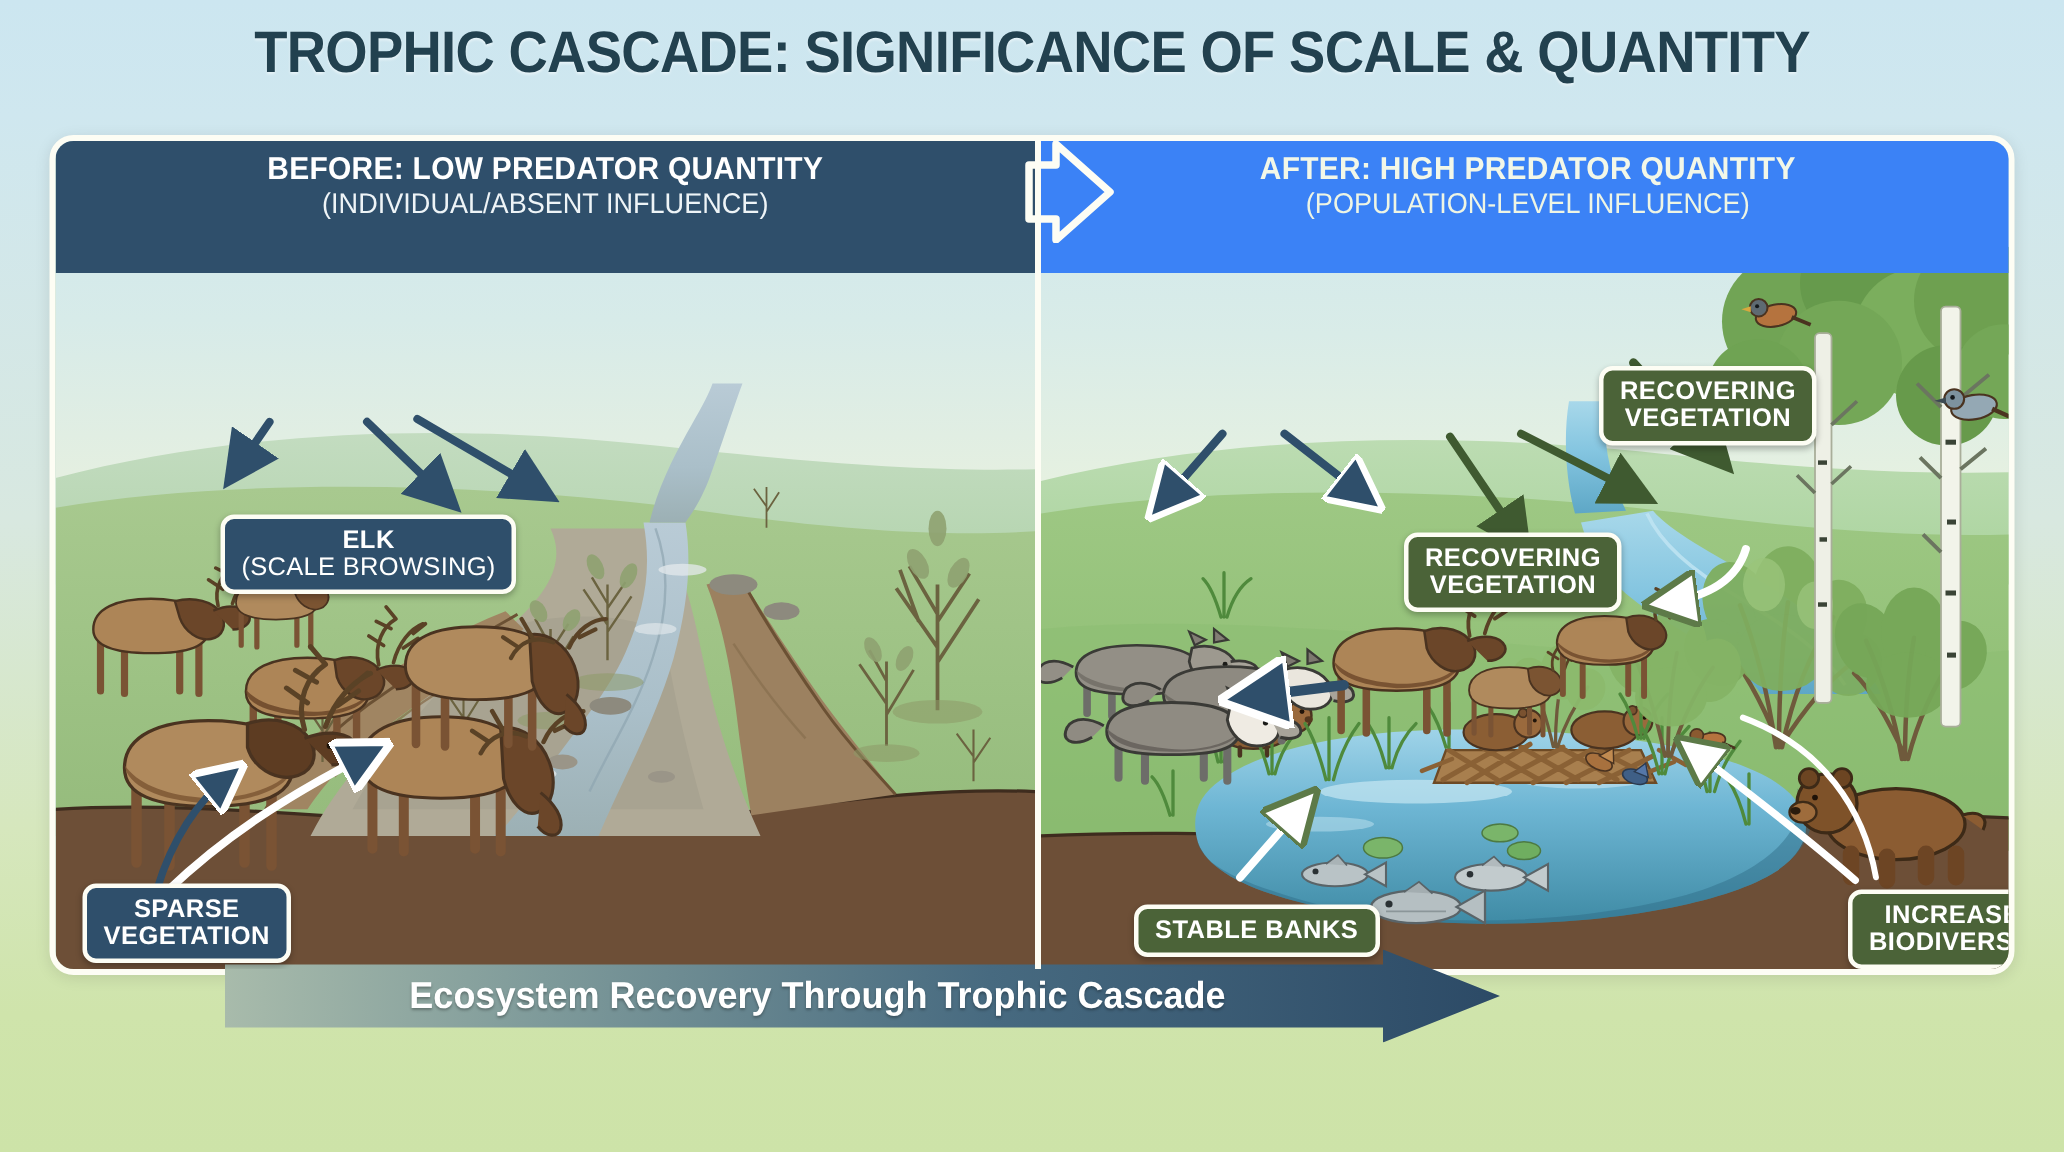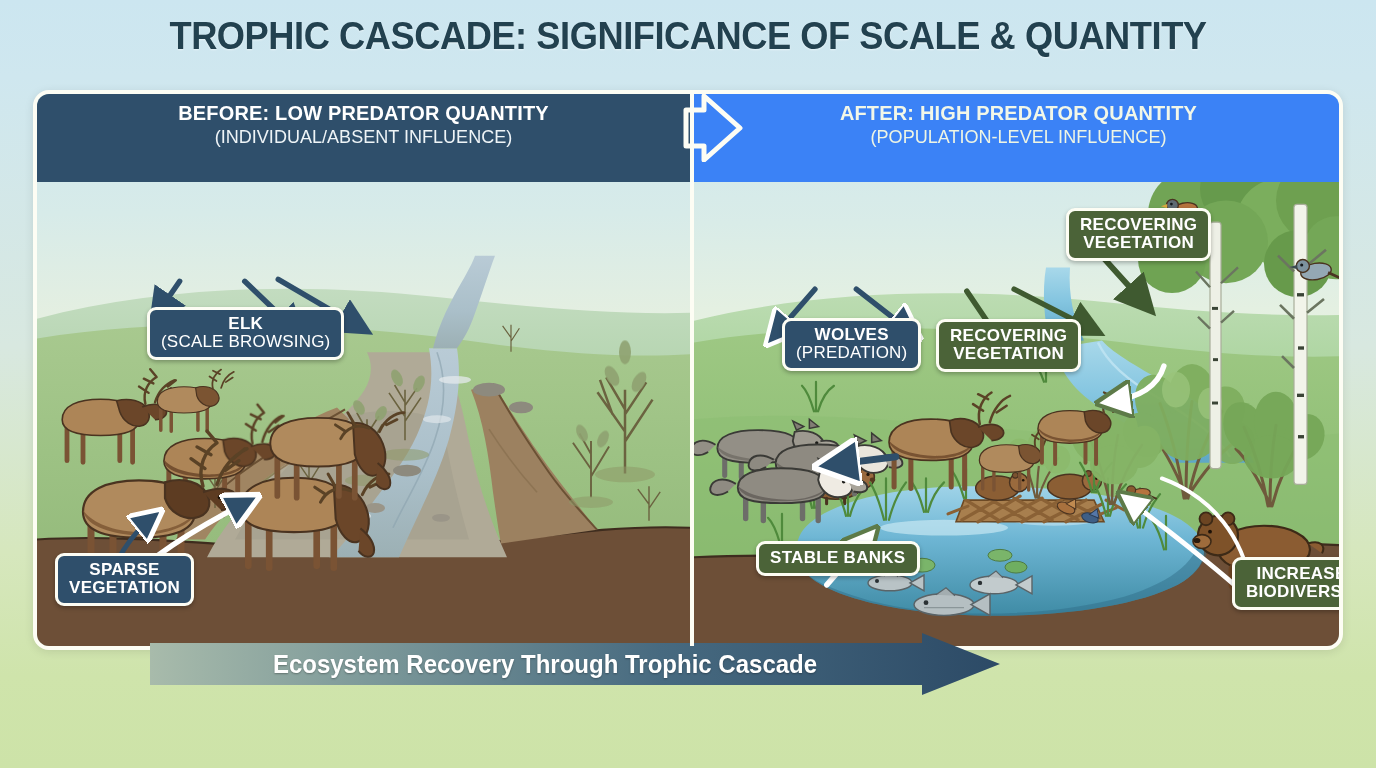--- a/index.html
+++ b/index.html
@@ -90,20 +90,21 @@
     border-radius: 9px;
     border: 3px solid #fdfdf4;
     color: #ffffff;
     text-align: center;
     font-family: "Liberation Sans Narrow", "Liberation Sans", sans-serif;
     font-weight: bold;
     line-height: 1.05;
     padding: 5px 11px 6px 11px;
     box-shadow: 0 2px 4px rgba(0,0,0,0.28);
     white-space: nowrap;
+    margin-top: 36px;
   }
   .chip.blue  { background: #2f4f6b; }
   .chip.green { background: #4b6338; }
   .chip .l1 { font-size: 17px; display: block; letter-spacing: 0.3px; }
   .chip .l2 { font-size: 17px; display: block; font-weight: normal; letter-spacing: 0.2px; }
 
   
   #banner { position: absolute; left: 150px; top: 633px; width: 850px; height: 62px; text-align: center; }
   #banner-text {
     position: absolute; left: 0; top: 0; width: 790px; height: 62px;
@@ -711,33 +712,29 @@
       <path d="M396,150 L452,212" stroke="#3f5a30" stroke-width="6" fill="none" marker-end="url(#arrGreen)" stroke-linecap="round"></path>
 
       <path d="M472,276 C466,296 448,308 418,312" stroke="#ffffff" stroke-width="5.5" fill="none" marker-end="url(#arrWhite)" stroke-linecap="round"></path>
 
       <path d="M130,498 L172,450" stroke="#ffffff" stroke-width="5.5" fill="none" marker-end="url(#arrWhite)" stroke-linecap="round"></path>
 
       <path d="M546,500 C512,470 470,438 436,412" stroke="#ffffff" stroke-width="5" fill="none" marker-end="url(#arrWhite)" stroke-linecap="round"></path>
       <path d="M560,498 C552,452 524,410 470,390" stroke="#ffffff" stroke-width="4" fill="none" stroke-linecap="round"></path>
     </svg>
 
-    <div class="chip blue" id="chip-wolves" style="left:88px; top:224px;">
-      <span class="l1">WOLVES</span>
-      <span class="l2">(PREDATION)</span>
-    </div>
     <div class="chip green" id="chip-recov-1" style="left:242px; top:225px;">
       <span class="l1">RECOVERING</span>
       <span class="l1">VEGETATION</span>
     </div>
     <div class="chip green" id="chip-recov-2" style="left:372px; top:114px;">
       <span class="l1">RECOVERING</span>
       <span class="l1">VEGETATION</span>
     </div>
-    <div class="chip green" id="chip-banks" style="left:62px; top:447px;">
+    <div class="chip green" id="chip-banks" style="left:62px; top:473px;">
       <span class="l1">STABLE BANKS</span>
     </div>
     <div class="chip green" id="chip-biodiv" style="left:538px; top:463px;">
       <span class="l1">INCREASED</span>
       <span class="l1">BIODIVERSITY</span>
     </div>
   </div>
 
   <div id="panel-divider"></div>
 

